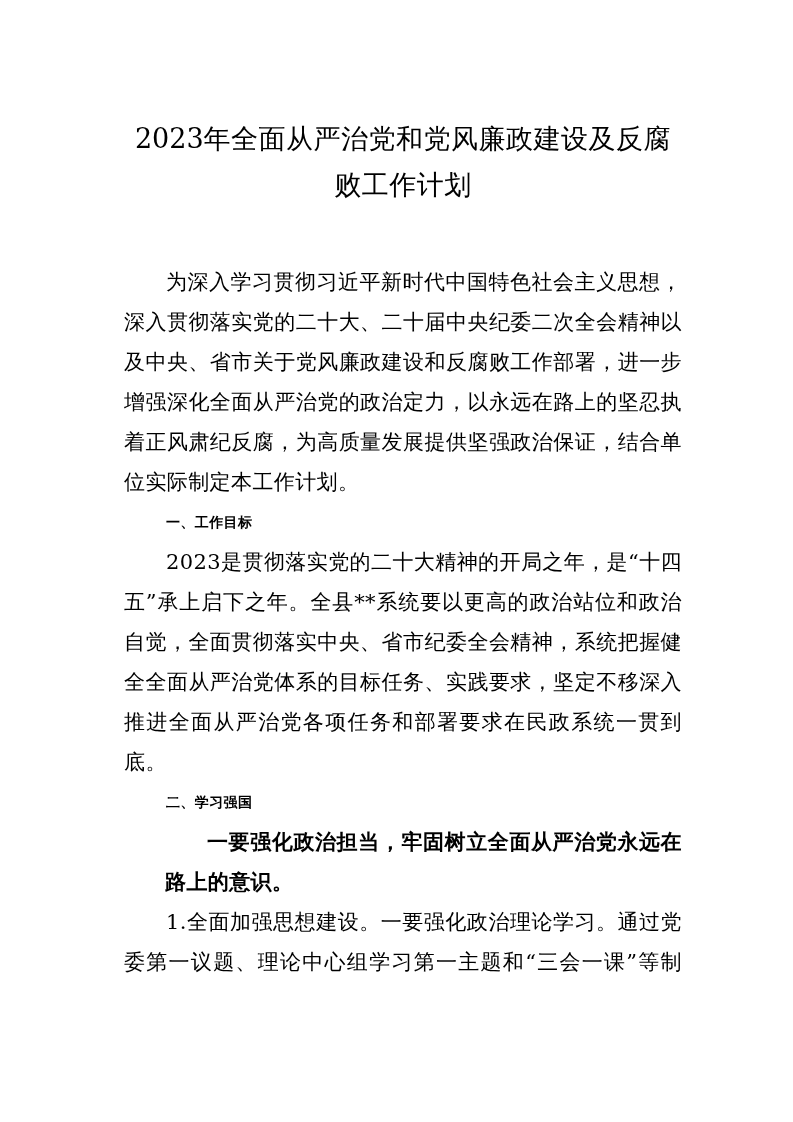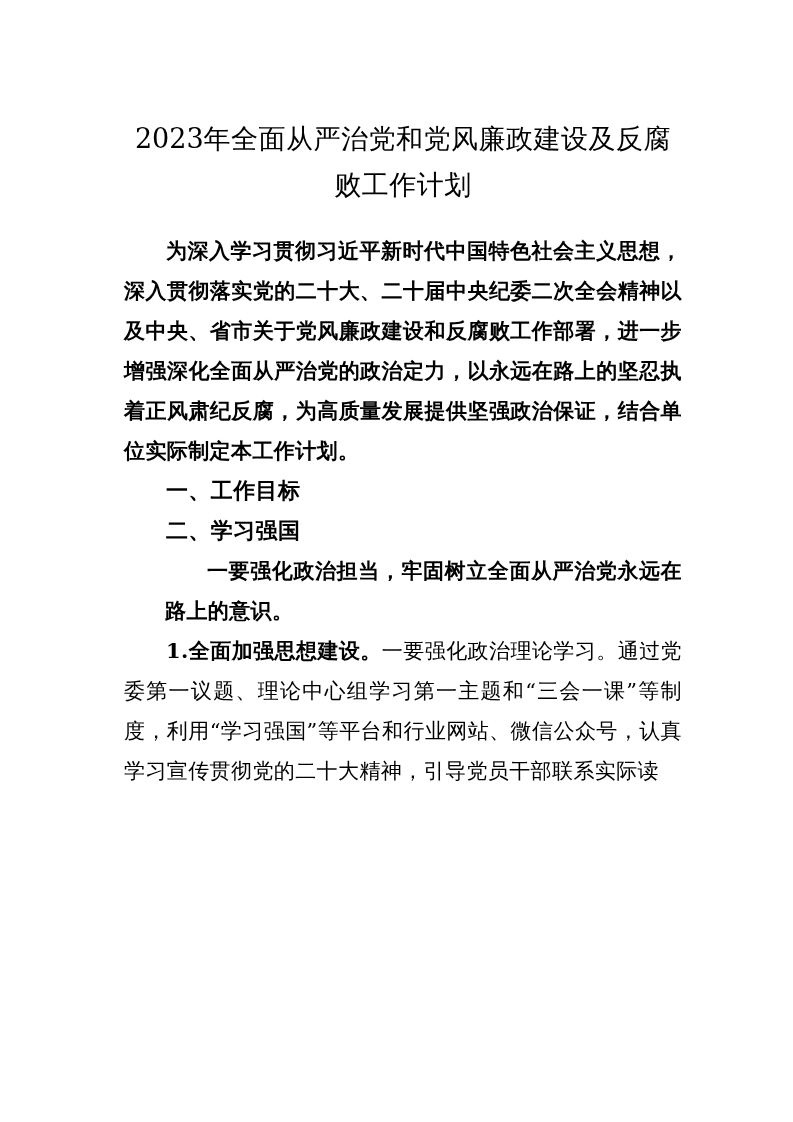--- a/index.html
+++ b/index.html
@@ -54,55 +54,56 @@
     text-justify: inter-ideograph;
     text-indent: 42px;
     letter-spacing: 0.4px;
   }
 
   
   .heading {
     margin: 0;
     padding: 0;
     font-family: "DejaVu Sans", "Liberation Sans", sans-serif;
-    font-size: 22px;
+    font-size: 14px;
     font-weight: 700;
     line-height: 40px;
     color: #000000;
     text-indent: 42px;
     letter-spacing: 0.4px;
   }
 
   
   .para.bold {
     font-weight: 700;
     margin-left: 41px;
   }
 
   
   .lead {
-    font-weight: 700;
+    font-weight: 400;
   }
 
-  .spacer-top-first { margin-top: 23px; font-weight: bold; }
+  .spacer-top-first { margin-top: 54px; }
 </style>
 </head>
 <body>
 
 <div class="page">
   <div class="content">
 
     <h1 class="doc-title">
       <span class="latin">2023</span><span>年全面从严治党和党风廉政建设及反腐败工作计划</span>
     </h1>
 
     <p class="para spacer-top-first">为深入学习贯彻习近平新时代中国特色社会主义思想，深入贯彻落实党的二十大、二十届中央纪委二次全会精神以及中央、省市关于党风廉政建设和反腐败工作部署，进一步增强深化全面从严治党的政治定力，以永远在路上的坚忍执着正风肃纪反腐，为高质量发展提供坚强政治保证，结合单位实际制定本工作计划。</p>
 
     <p class="heading">一、工作目标</p>
 
+    <p class="para">2023是贯彻落实党的二十大精神的开局之年，是“十四五”承上启下之年。全县**系统要以更高的政治站位和政治自觉，全面贯彻落实中央、省市纪委全会精神，系统把握健全全面从严治党体系的目标任务、实践要求，坚定不移深入推进全面从严治党各项任务和部署要求在民政系统一贯到底。</p>
 
     <p class="heading">二、学习强国</p>
 
     <p class="para bold">一要强化政治担当，牢固树立全面从严治党永远在路上的意识。</p>
 
     <p class="para"><span class="lead">1.全面加强思想建设。</span><span>一要强化政治理论学习。通过党委第一议题、理论中心组学习第一主题和“三会一课”等制度，利用“学习强国”等平台和行业网站、微信公众号，认真学习宣传贯彻党的二十大精神，引导党员干部联系实际读</span></p>
 
   </div>
 </div>
 

